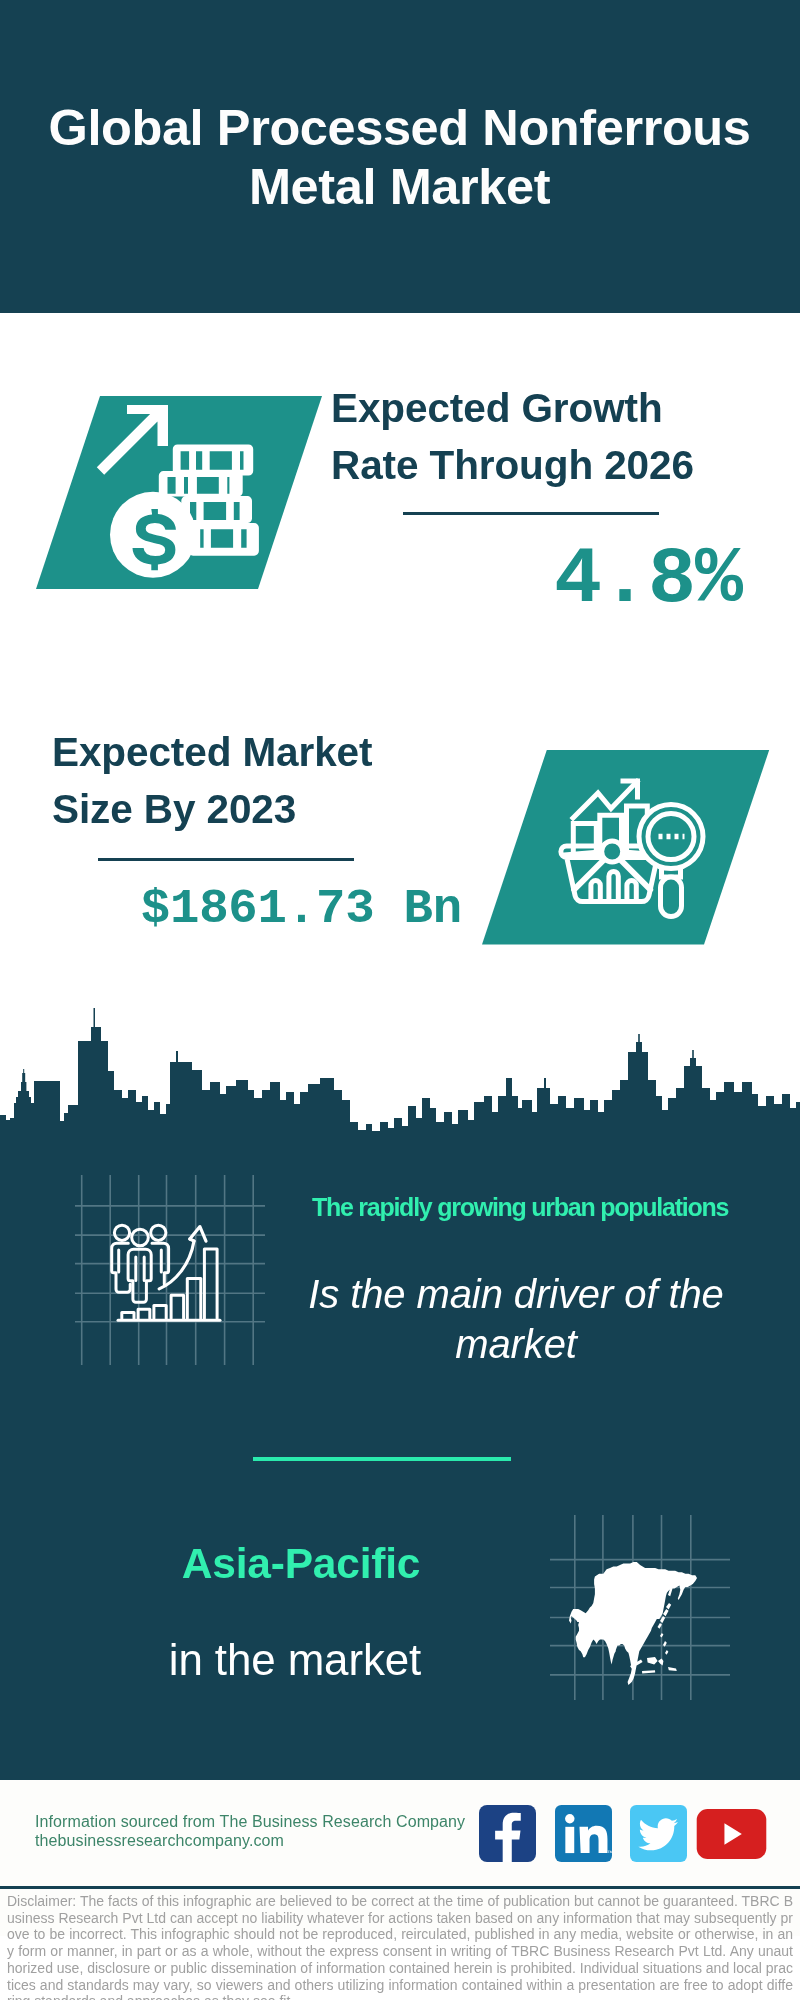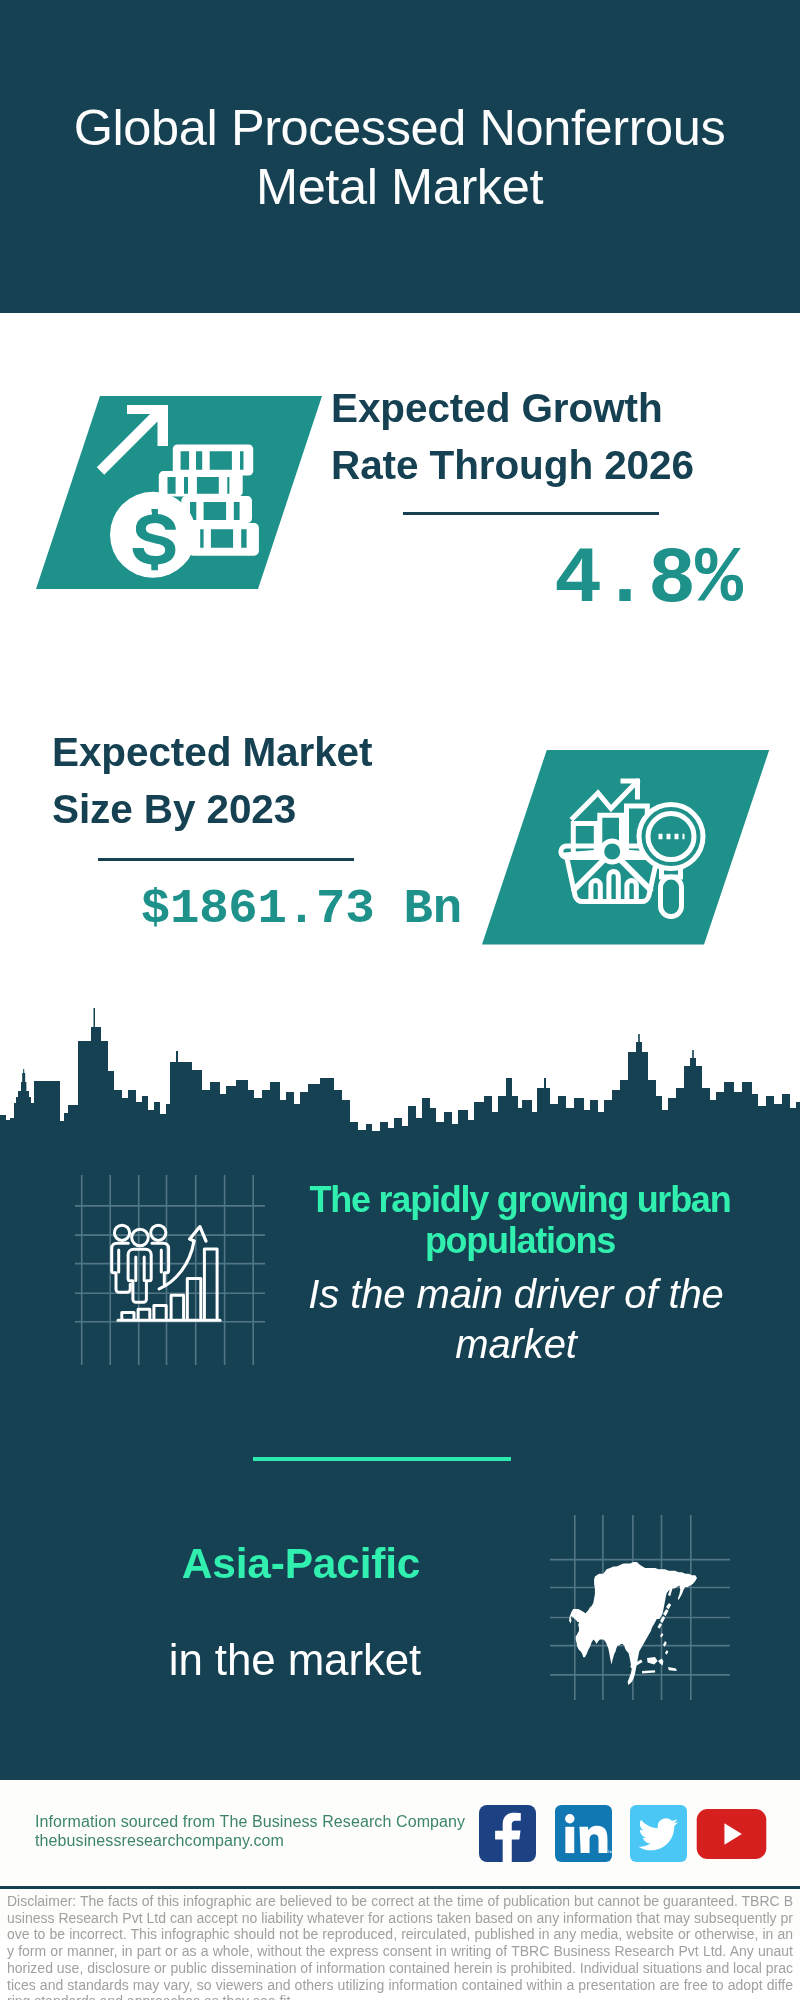--- a/index.html
+++ b/index.html
@@ -1,41 +1,41 @@
 <!DOCTYPE html>
 <html><head>
 <meta charset="utf-8">
 <style>
   html,body{margin:0;padding:0;}
   body{width:800px;height:2000px;background:#ffffff;font-family:"Liberation Sans",sans-serif;overflow:hidden;}
   .page{position:relative;width:800px;height:2000px;}
   
   .header{position:absolute;left:0;top:0;width:800px;height:313px;background:#154152;}
   .header-title{position:absolute;left:36px;top:99px;width:727px;text-align:center;color:#fdfdfd;
-    font-size:50.5px;font-weight:normal;line-height:58.5px;letter-spacing:-0.4px;}
+    font-size:50.5px;font-weight:bold;line-height:58.5px;letter-spacing:-0.4px;}
   
   .tile{position:absolute;}
   .tile1{left:0px;top:396px;}
   .tile2{left:470px;top:750px;}
   .t2{left:52px;top:724px;width:400px;}
   .r2{left:98px;top:858px;width:256px;}
   .v2{left:42px;top:876px;width:420px;font-size:49px;line-height:66px;letter-spacing:-0.2px;}
   .stat-title{position:absolute;color:#154152;font-size:40.5px;font-weight:bold;line-height:57px;text-align:left;letter-spacing:-0.1px;}
   .stat-rule{position:absolute;height:3px;background:#154152;}
   .stat-value{position:absolute;color:#1d918a;font-weight:bold;text-align:right;font-family:Liberation Mono, monospace;}
   .t1{left:331px;top:380px;width:400px;}
   .r1{left:403px;top:512px;width:256px;}
   .v1{left:322px;top:539px;width:420px;font-size:80px;line-height:82px;letter-spacing:-1px;}
   
   .dark{position:absolute;left:0;top:1155px;width:800px;height:625px;background:#154152;}
   .skyline{position:absolute;left:0;top:1005px;width:800px;height:155px;}
   .gridicon{position:absolute;}
   .gi1{left:75px;top:1175px;}
   .gi2{left:550px;top:1515px;}
-  .drv-title{position:absolute;color:#31efaf;font-size:36px;font-weight:bold;line-height:41px;text-align:center;letter-spacing:-1.25px;}
+  .drv-title{position:absolute;color:#31efaf;font-size:25px;font-weight:bold;line-height:56px;text-align:center;letter-spacing:-1.25px;}
   .drv-sub{position:absolute;color:#ffffff;font-size:40px;line-height:50px;text-align:center;letter-spacing:-0.1px;}
   .mid-rule{position:absolute;left:253px;top:1457px;width:258px;height:4px;background:#2aeaad;}
   .d1t{left:290px;top:1179px;width:460px;}
   .d1s{left:286px;top:1269px;width:460px;font-style:italic;}
   .d2t{left:41px;top:1540px;width:520px;font-size:42.5px;letter-spacing:-0.2px;line-height:48px;}
   .d2s{left:35px;top:1586px;width:520px;font-size:43.9px;line-height:49px;}
   
   .footer{position:absolute;left:0;top:1780px;width:800px;height:156px;background:#fdfdfb;}
   .src-text{position:absolute;left:35px;top:33px;color:#3d8569;font-size:16px;line-height:18.5px;letter-spacing:0.1px;}
   .socials{position:absolute;left:479px;top:25px;display:flex;gap:18.5px;align-items:center;}

